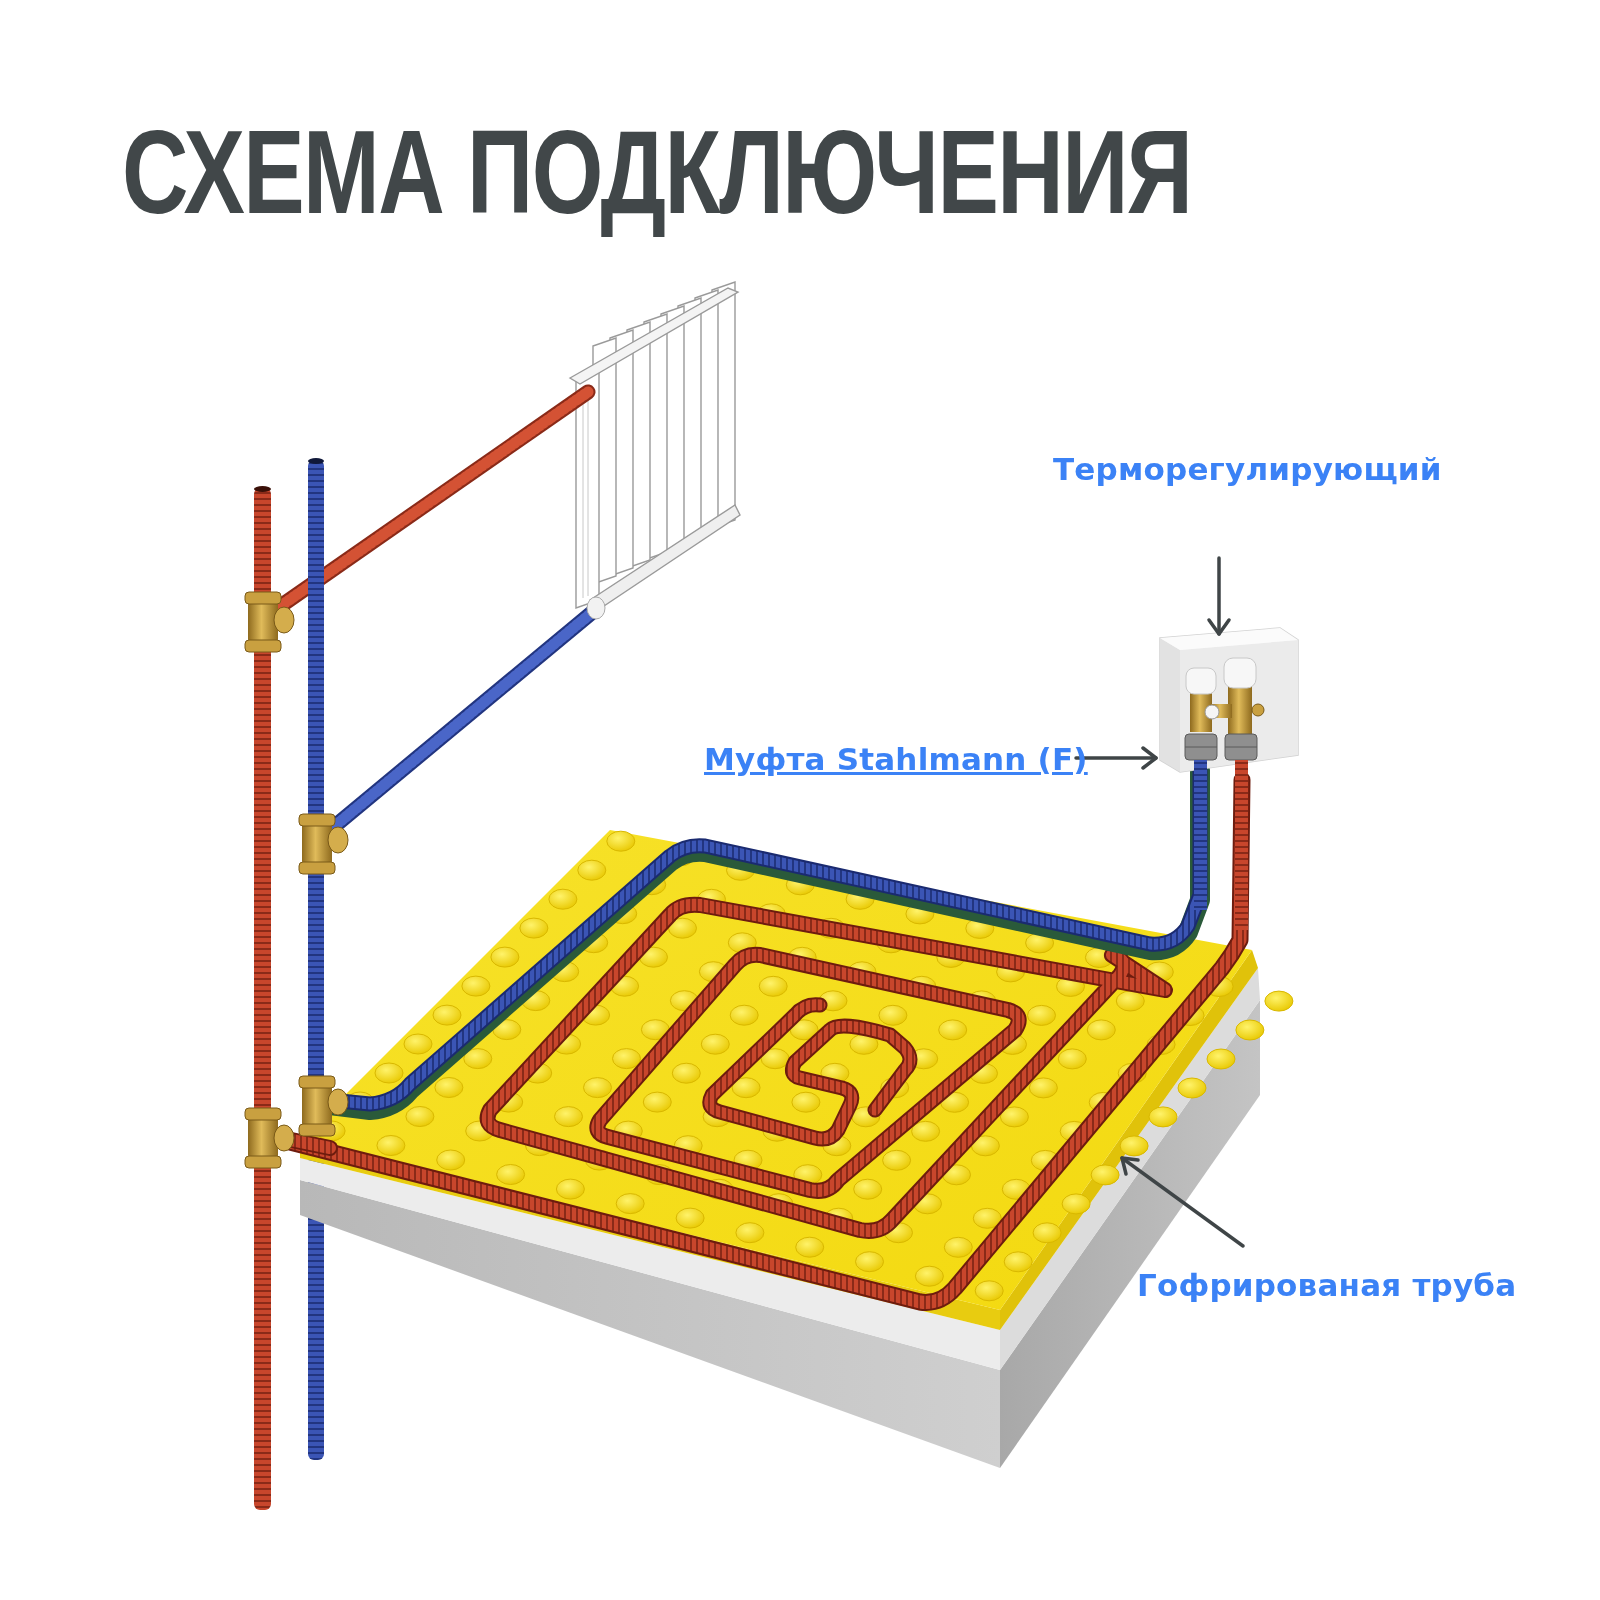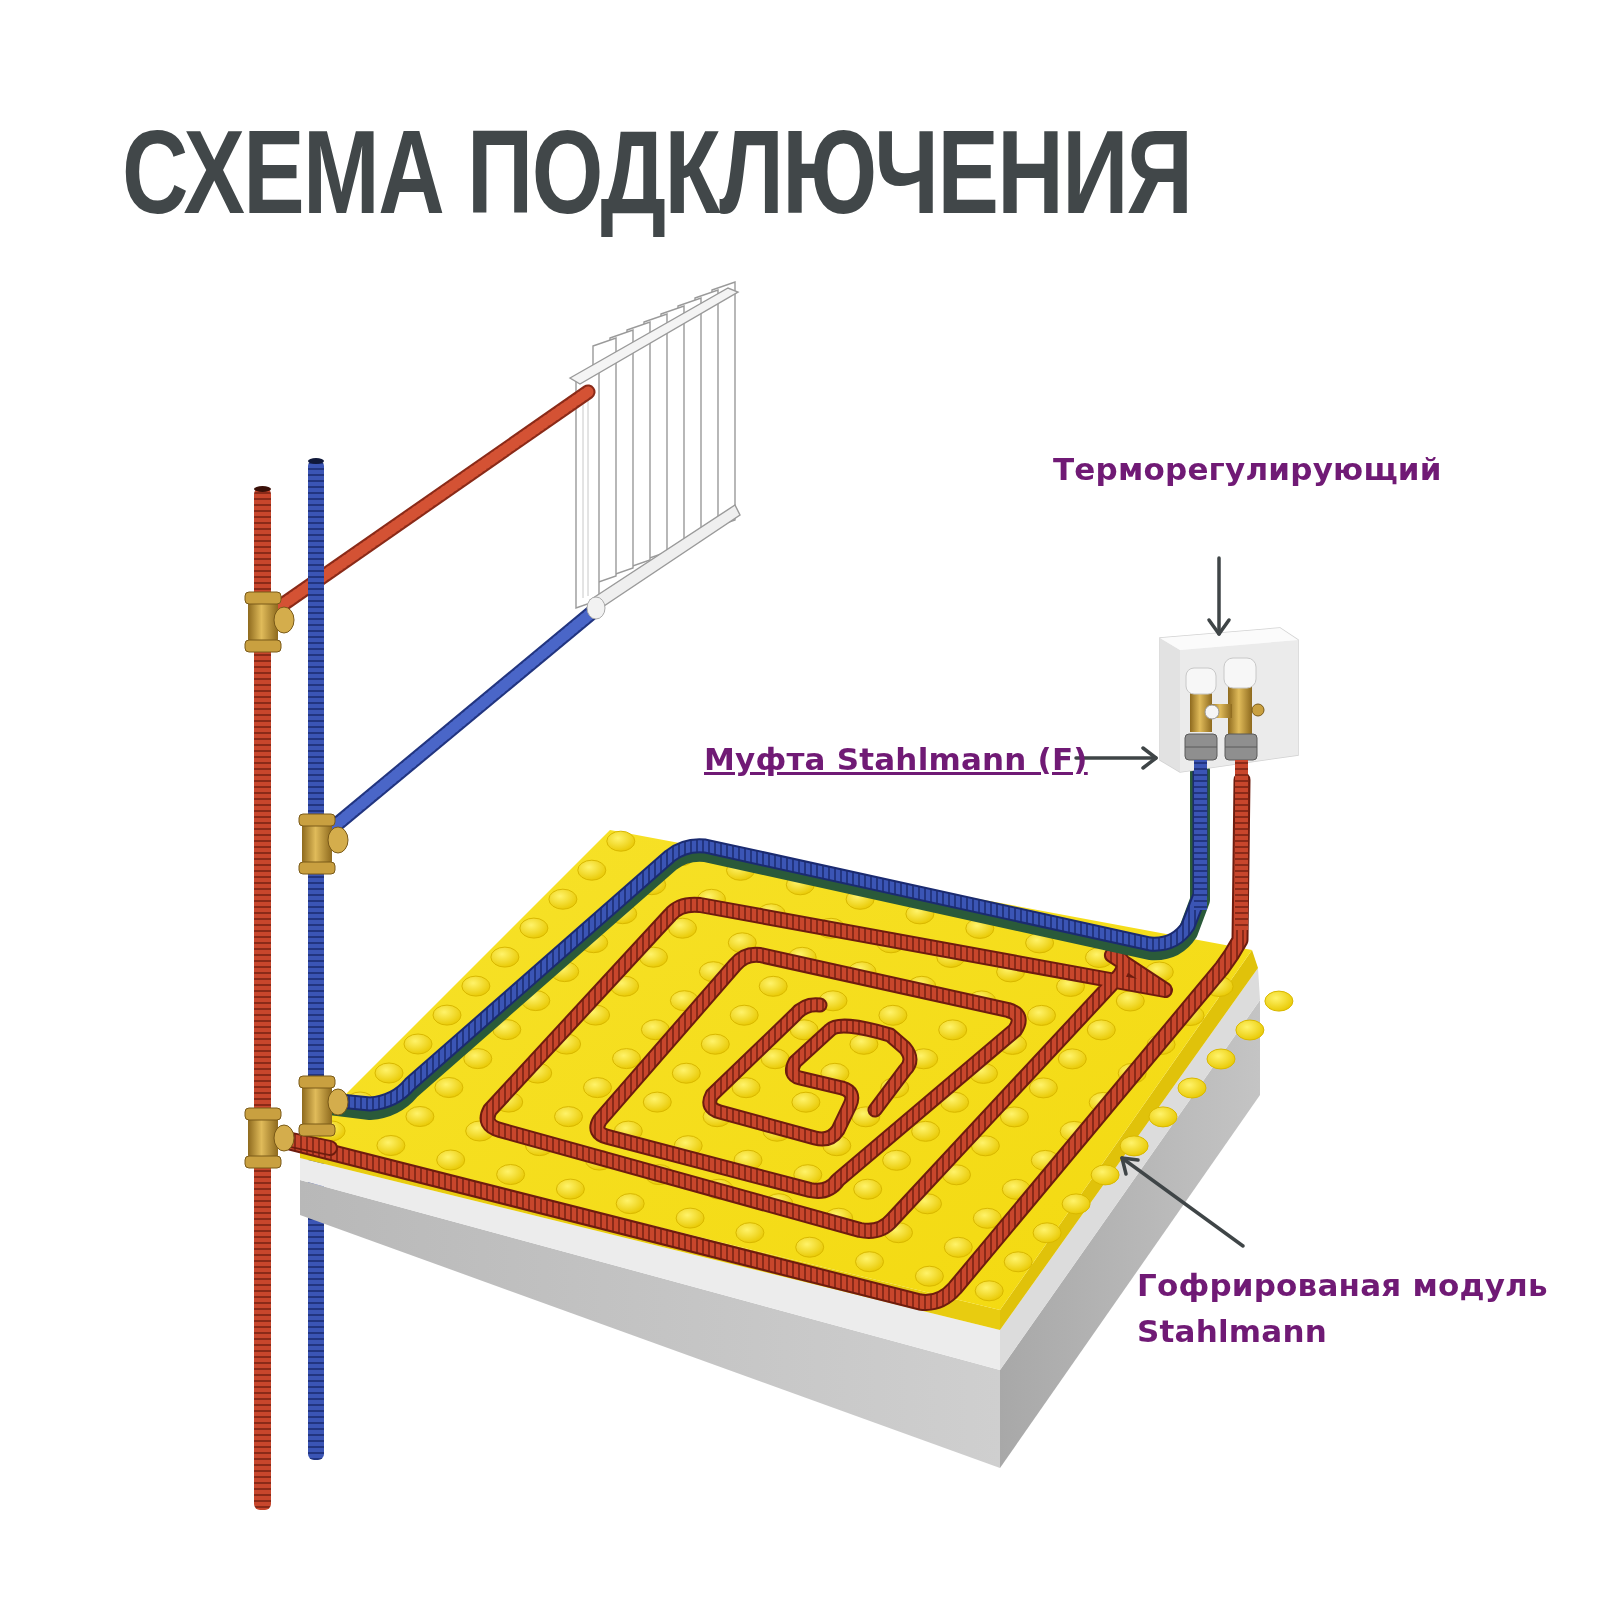--- a/index.html
+++ b/index.html
@@ -6,21 +6,21 @@
     body { width: 1600px; height: 1600px; position: relative; overflow: hidden; font-family: "DejaVu Sans", sans-serif; }
     .title {
       position: absolute; left: 122px; top: 112px;
       font-family: "Liberation Sans Narrow", "Liberation Sans", sans-serif;
       font-weight: 700; font-size: 118px; line-height: 120px;
       color: #414749; letter-spacing: -2px;
       transform: scaleX(0.78); transform-origin: left top;
       white-space: nowrap;
     }
     .label {
-      position: absolute; color: #701a75; font-weight: 700;
+      position: absolute; color: #3b82f6; font-weight: 700;
       font-family: "DejaVu Sans", sans-serif; font-size: 31px; line-height: 46px;
       white-space: nowrap; letter-spacing: 0.2px;
     }
     #label-module { left: 1053px; top: 446px; }
     #label-coupling { left: 704px; top: 736px; text-decoration: underline; }
     #label-pipe { left: 1137px; top: 1262px; }
     svg.scene { position: absolute; left: 0; top: 0; }
   </style>
 </head>
 <body>
@@ -353,15 +353,14 @@
 
 <div class="label" id="label-module">
   <div>Терморегулирующий</div>
 </div>
 
 <div class="label" id="label-coupling">
   <div>Муфта Stahlmann (F)</div>
 </div>
 
 <div class="label" id="label-pipe">
-  <div>Гофрированая модуль</div>
-  <div>Stahlmann</div>
+  <div>Гофрированая труба</div>
 </div>
 
 </body></html>

